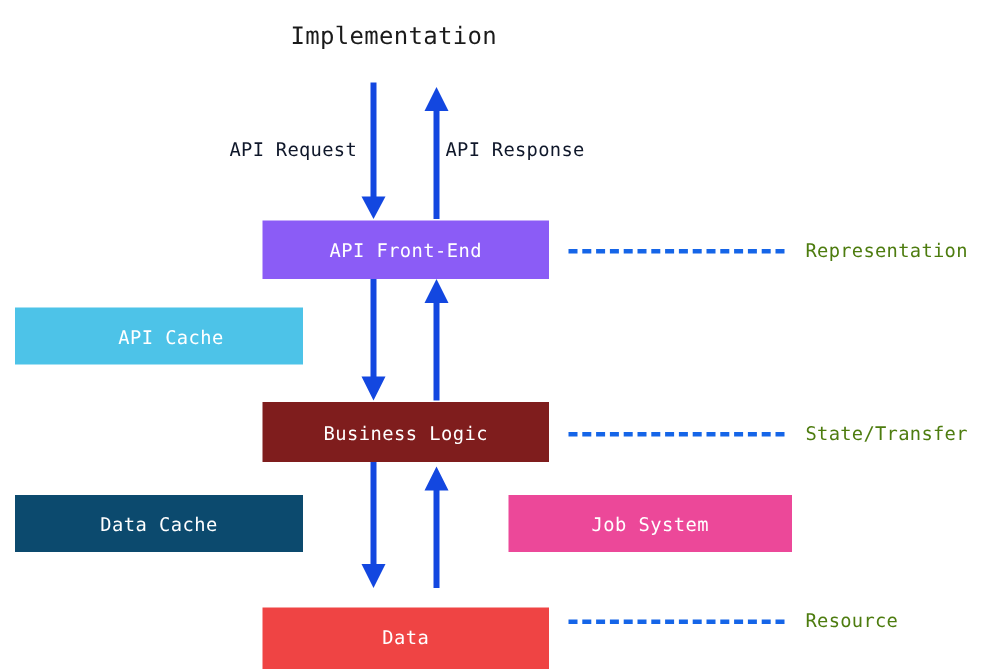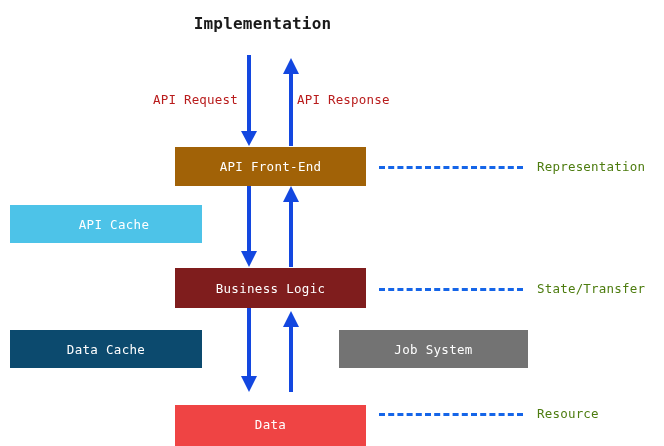--- a/index.html
+++ b/index.html
@@ -23,21 +23,21 @@
   }
 
   .diagram-title {
     position: absolute;
     left: 0;
     top: 14px;
     width: 525px;
     text-align: center;
     font-family: "DejaVu Sans Mono", "Liberation Mono", monospace;
     font-size: 16px;
-    font-weight: bold;
+    font-weight: normal;
     color: #1a1a1a;
     letter-spacing: 0.2px;
   }
 
   .box {
     position: absolute;
     display: flex;
     align-items: center;
     justify-content: center;
     font-family: "DejaVu Sans Mono", "Liberation Mono", monospace;
@@ -45,21 +45,21 @@
     color: #ffffff;
     letter-spacing: 0.3px;
     box-sizing: border-box;
   }
 
   .box-api-frontend {
     left: 175px;
     top: 147px;
     width: 191px;
     height: 39px;
-    background: #a16207;
+    background: #8b5cf6;
   }
   .box-api-cache {
     left: 10px;
     top: 205px;
     width: 192px;
     height: 38px;
     background: #4DC3E8;
     padding-left: 16px;
   }
   .box-business-logic {
@@ -74,36 +74,36 @@
     top: 330px;
     width: 192px;
     height: 38px;
     background: #0c4a6e;
   }
   .box-job-system {
     left: 339px;
     top: 330px;
     width: 189px;
     height: 38px;
-    background: #737373;
+    background: #ec4899;
   }
   .box-data {
     left: 175px;
     top: 405px;
     width: 191px;
     height: 53px;
     background: #ef4444;
   }
   .box-data .box-label { margin-top: -14px; }
 
   .edge-label {
     position: absolute;
     font-family: "DejaVu Sans Mono", "Liberation Mono", monospace;
     font-size: 12.5px;
-    color: #b91c1c;
+    color: #0f172a;
     white-space: nowrap;
     letter-spacing: 0.2px;
   }
   .label-api-request  { left: 153px; top: 92px; }
   .label-api-response { left: 297px; top: 92px; }
 
   .side-label {
     position: absolute;
     left: 537px;
     font-family: "DejaVu Sans Mono", "Liberation Mono", monospace;

